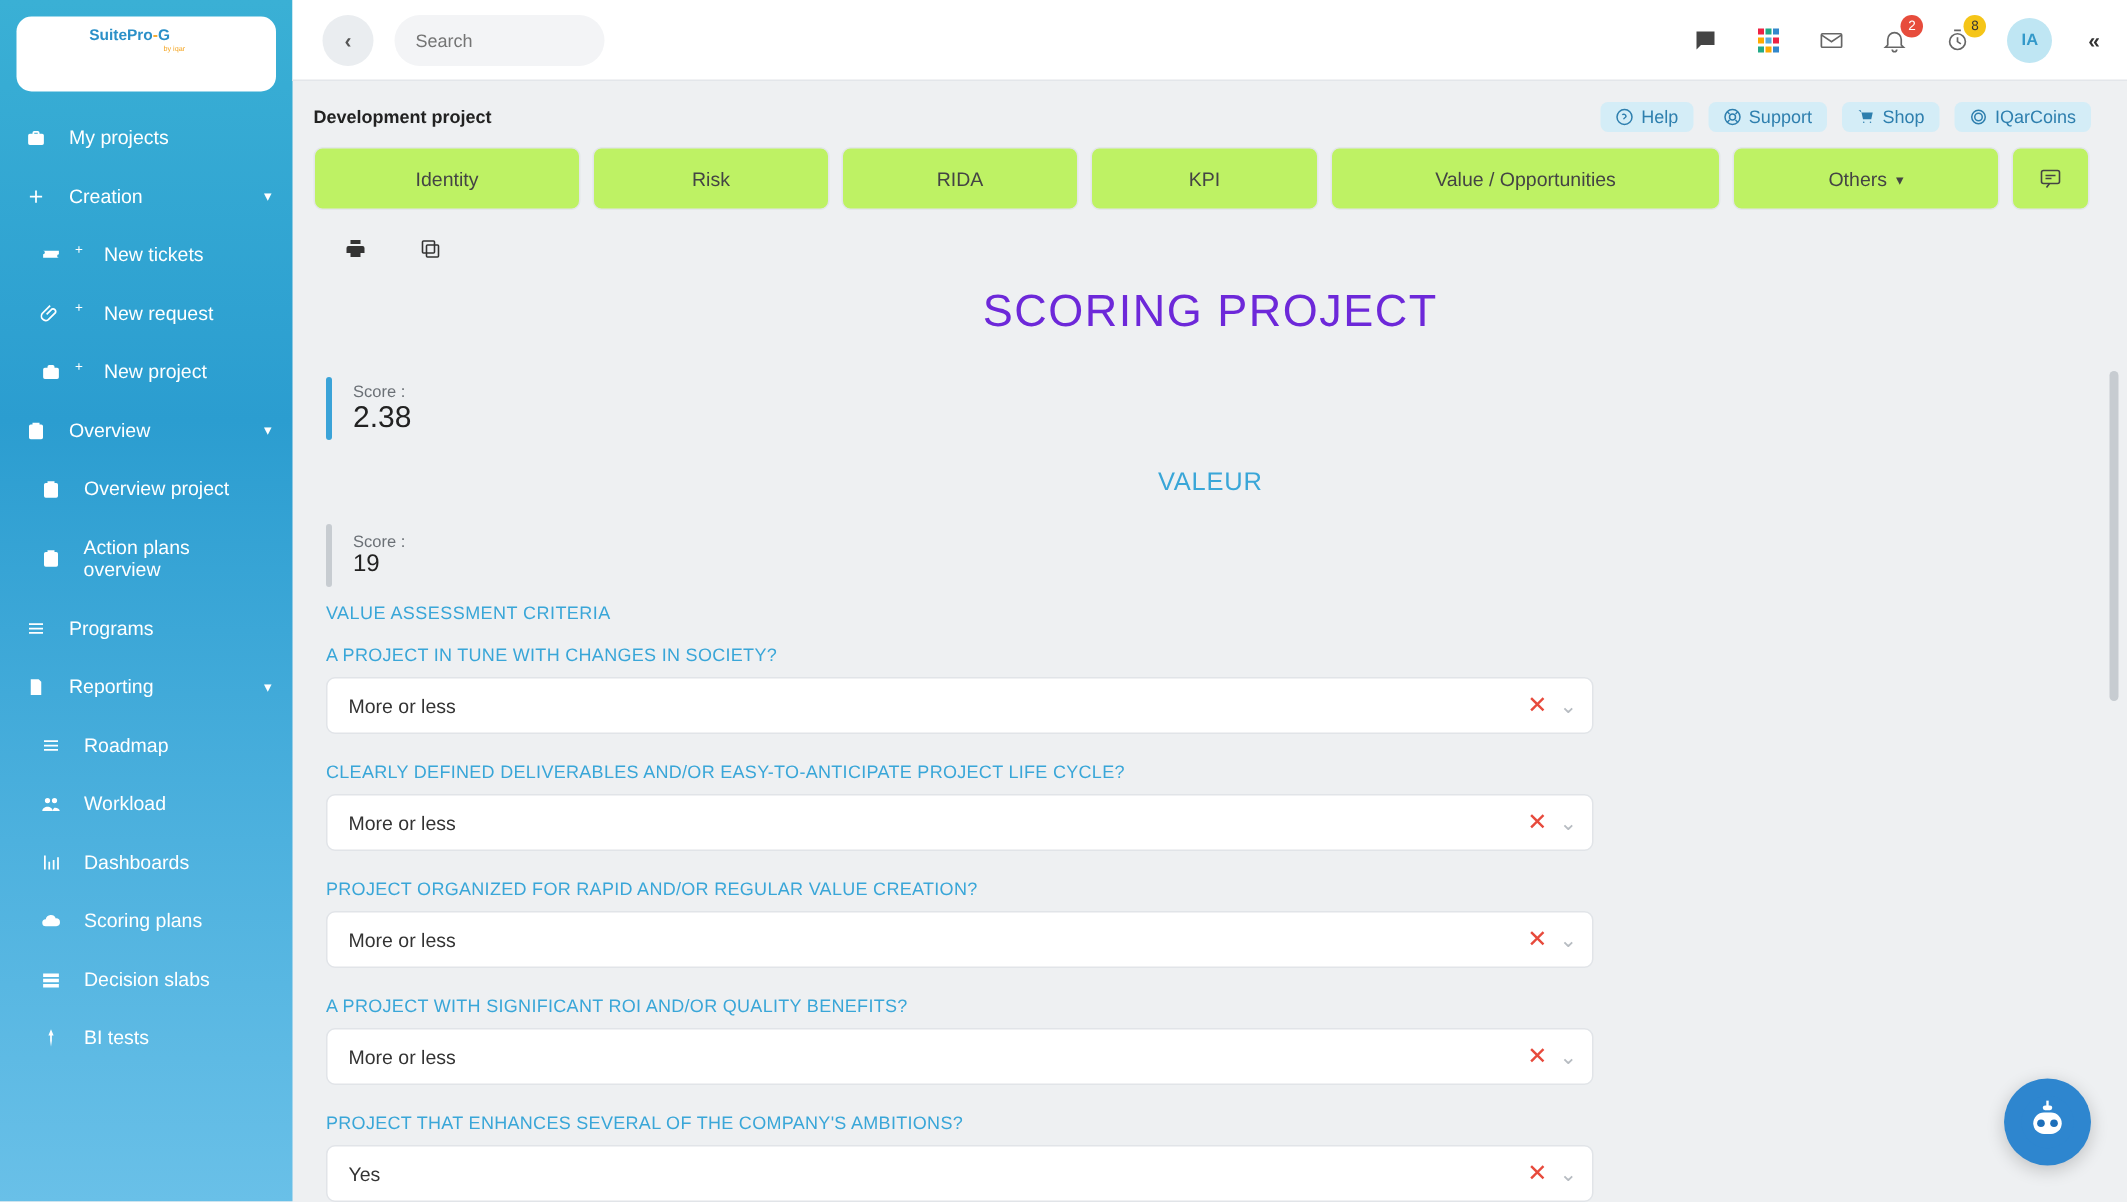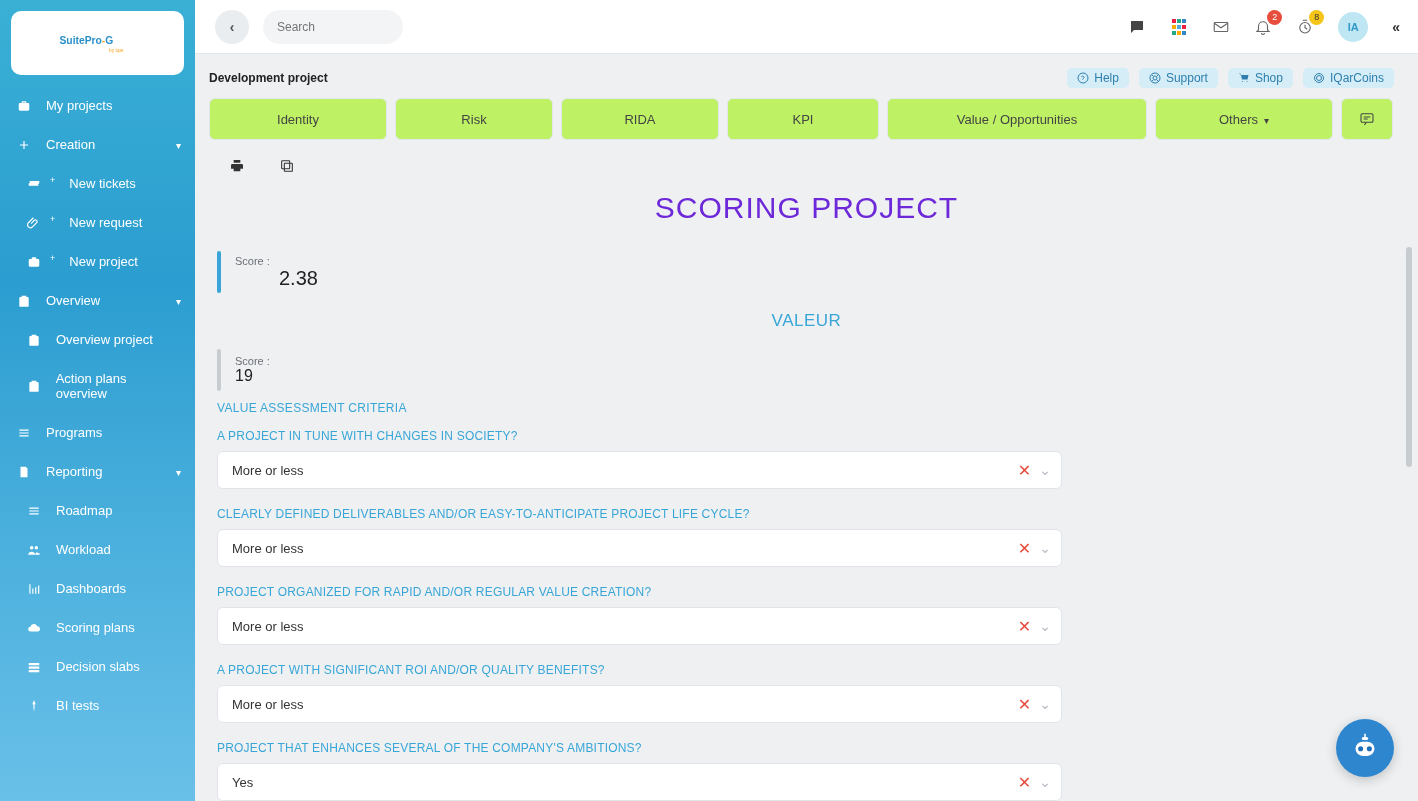--- a/index.html
+++ b/index.html
@@ -18,25 +18,24 @@
     width: 195px;
     background: linear-gradient(180deg, #3ab0d5 0%, #2b9dd0 35%, #4db1de 70%, #69c0e8 100%);
     color: #fff;
     display: flex;
     flex-direction: column;
     font-size: 13px;
     overflow-y: auto;
   }
   .logo-card {
     margin: 11px;
-    height: 64px;
+    height: 50px;
     background: #fff;
     border-radius: 10px;
     display: flex;
-    align-items: center;
     justify-content: center;
   }
   .logo-card svg { width: 110px; height: 28px; }
   .nav-item {
     display: flex;
     align-items: center;
     padding: 12px 16px;
     cursor: pointer;
     gap: 14px;
     position: relative;
@@ -135,21 +134,21 @@
     text-align:center; color:#6d28d9; font-weight:400;
     letter-spacing:1px; font-size:30px; margin:6px 0 26px 0;
   }
   .score-card {
     display:flex; align-items:center; gap:14px; margin:0 0 10px 0;
   }
   .score-card .bar { width:4px; height:42px; border-radius:2px; }
   .score-card.primary .bar { background:#3aa3d8; }
   .score-card.muted .bar { background:#c7ccd1; }
   .score-card .lbl { font-size:11px; color:#6b7076; }
-  .score-card.primary .val { font-size:20px; font-weight:400; color:#222;margin-left:44px; }
+  .score-card.primary .val { font-size:20px; font-weight:400; color:#222; }
   .score-card.muted .val { font-size:16px; font-weight:400; color:#222; }
 
   h2.section {
     text-align:center; color:#39a6d8; font-weight:400; font-size:17px;
     letter-spacing:0.5px; margin:18px 0 18px 0;
   }
   .criteria-title {
     color:#39a6d8; font-size:12px; letter-spacing:0.3px; margin-bottom:14px;
   }
   .question-block { margin-bottom:18px; }

